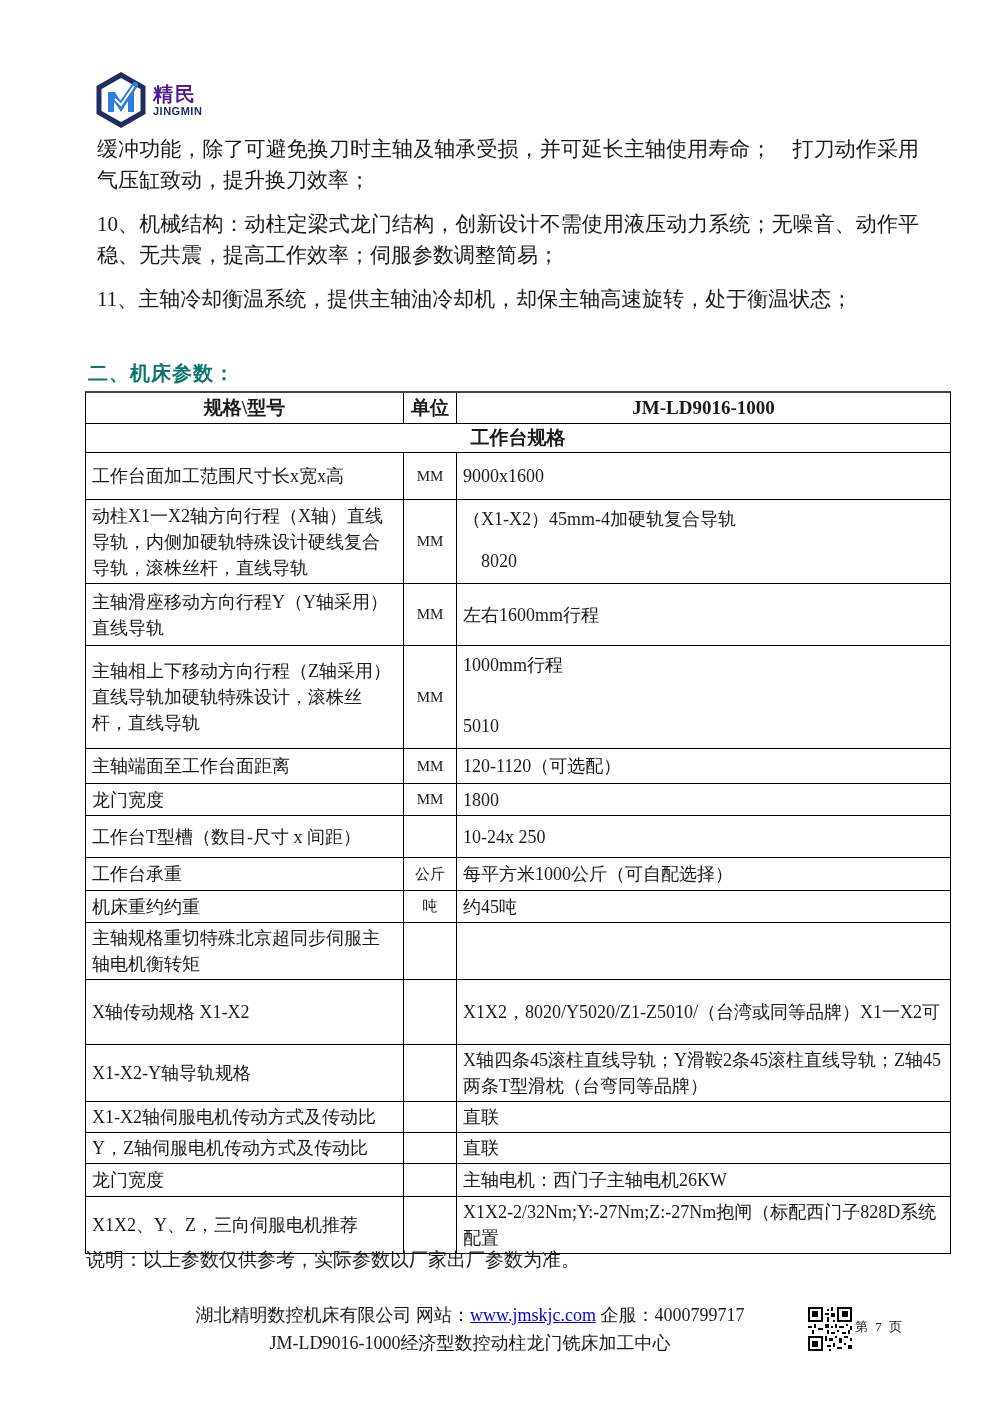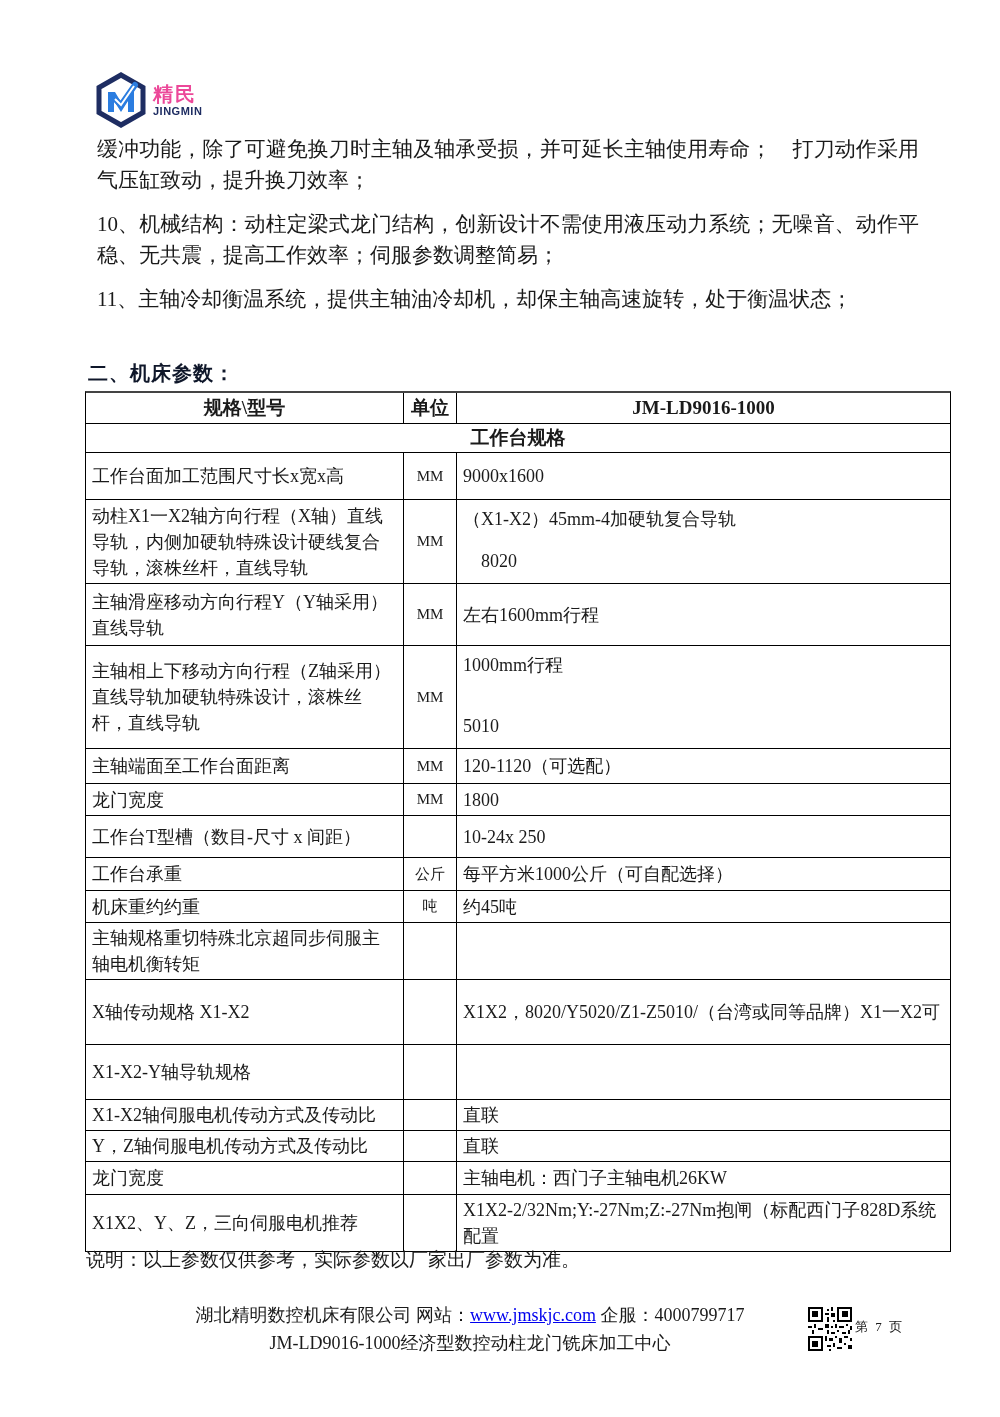--- a/index.html
+++ b/index.html
@@ -8,32 +8,32 @@
     width:1000px; height:1417px; position:relative;
     font-family:"Liberation Serif","DejaVu Serif",serif;
     color:#1a1a1a;
   }
   .page { position:absolute; inset:0; }
 
   
   .logo { position:absolute; left:95px; top:72px; display:flex; align-items:center; gap:6px; }
   .logo-mark { width:52px; height:56px; }
   .logo-text { display:flex; flex-direction:column; line-height:1; }
-  .logo-cn { font-size:20px; font-weight:bold; color:#ec4899; letter-spacing:2px; }
+  .logo-cn { font-size:20px; font-weight:bold; color:#4c1d95; letter-spacing:2px; }
   .logo-en { font-size:11px; font-weight:bold; color:#1e2d62; letter-spacing:0.5px; margin-top:2px;
              font-family:"Liberation Sans",sans-serif; }
 
   
   .paras { position:absolute; left:97px; top:134px; width:822px; }
   .para { font-size:21px; line-height:31px; margin-bottom:13px; text-align:justify; }
 
   
   .section-heading {
     position:absolute; left:88px; top:360px;
-    font-size:20px; font-weight:bold; color:#0f172a; letter-spacing:1px;
+    font-size:20px; font-weight:bold; color:#0f766e; letter-spacing:1px;
   }
 
   
   .spec-table {
     position:absolute; left:85px; top:391px; width:866px;
     border:1px solid #000; border-top:2px solid #444; background:#fff;
     font-size:18px;
   }
   .spec-row { display:grid; grid-template-columns:318px 53px 1fr; border-bottom:1px solid #000; }
   .spec-row:last-child { border-bottom:none; }
@@ -192,20 +192,24 @@
       <div class="cell cell-unit"></div>
       <div class="cell cell-value">
         <div class="val1">X1X2，8020/Y5020/Z1-Z5010/（台湾或同等品牌）X1一X2可</div>
         
       </div>
     </div>
 
     <div class="spec-row r11">
       <div class="cell cell-label">X1-X2-Y轴导轨规格</div>
       <div class="cell cell-unit"></div>
+      <div class="cell cell-value">
+        <div class="val1">X轴四条45滚柱直线导轨；Y滑鞍2条45滚柱直线导轨；Z轴45两条T型滑枕（台弯同等品牌）</div>
+        
+      </div>
     </div>
 
     <div class="spec-row r12">
       <div class="cell cell-label">X1-X2轴伺服电机传动方式及传动比</div>
       <div class="cell cell-unit"></div>
       <div class="cell cell-value">
         <div class="val1">直联</div>
         
       </div>
     </div>

